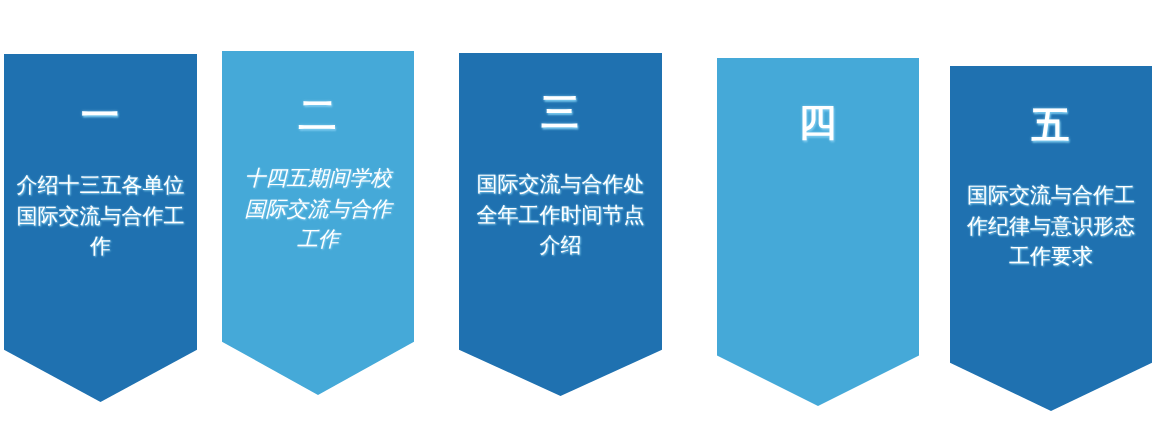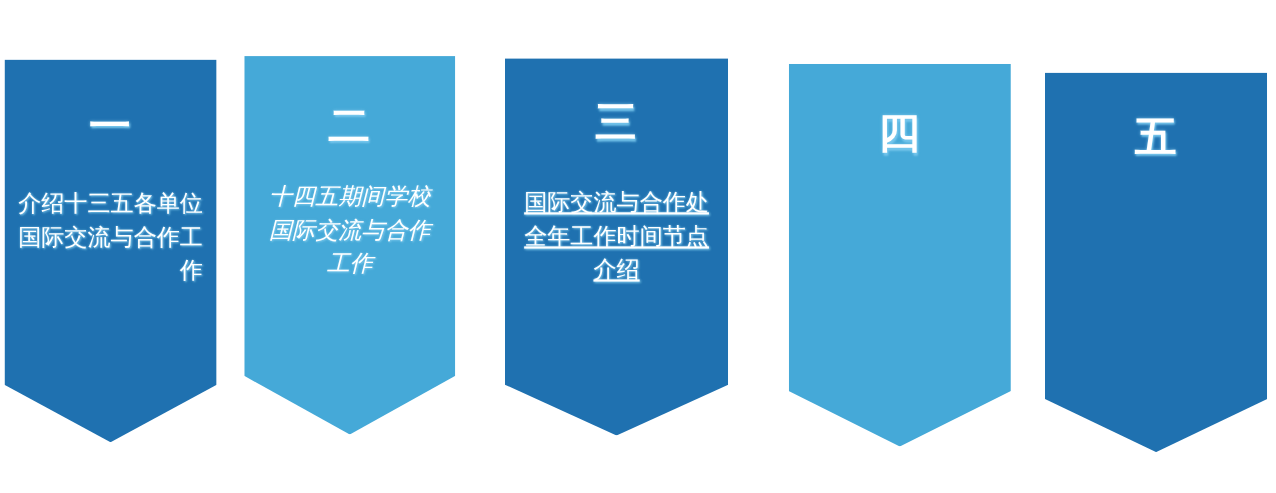--- a/index.html
+++ b/index.html
@@ -80,42 +80,42 @@
   #banner-1 .banner-text { padding-top: 34px; }
 
   #banner-2 { left: 222px; top: 51px; width: 192px; height: 344px; }
   #banner-2 .banner-shape { --shoulder: 84.5%; }
   #banner-2 .banner-content { padding-top: 45px; }
   #banner-2 .banner-text { padding-top: 27px; }
 
   #banner-3 { left: 459px; top: 53px; width: 203px; height: 343px; }
   #banner-3 .banner-shape { --shoulder: 86.5%; }
   #banner-3 .banner-content { padding-top: 40px; }
-  #banner-3 .banner-text { padding-top: 36px; text-decoration: underline; }
+  #banner-3 .banner-text { padding-top: 36px; }
 
   #banner-4 { left: 717px; top: 58px; width: 202px; height: 348px; }
   #banner-4 .banner-shape { --shoulder: 85.5%; }
   #banner-4 .banner-content { padding-top: 45px; }
   #banner-4 .banner-text { padding-top: 43px; }
 
   #banner-5 { left: 950px; top: 66px; width: 202px; height: 345px; }
   #banner-5 .banner-shape { --shoulder: 86%; }
   #banner-5 .banner-content { padding-top: 40px; }
   #banner-5 .banner-text { padding-top: 34px; }
 </style>
 </head>
 <body>
 
 <div id="stage">
 
   <div class="banner" id="banner-1">
     <div class="banner-shape" style="background: rgb(31, 113, 176);"></div>
     <div class="banner-content">
       <div class="banner-numeral">一</div>
-      <div class="banner-text" style="width: 168px; white-space: normal; text-align: right;">介绍十三五各单位国际交流与合作工作</div>
+      <div class="banner-text" style="width: 168px; white-space: normal;">介绍十三五各单位国际交流与合作工作</div>
     </div>
   </div>
 
   <div class="banner" id="banner-2">
     <div class="banner-shape" style="background: rgb(69, 169, 216);"></div>
     <div class="banner-content">
       <div class="banner-numeral">二</div>
       <div class="banner-text" style="width: 150px; white-space: normal; font-style: italic;">十四五期间学校国际交流与合作工作</div>
     </div>
   </div>
@@ -132,16 +132,17 @@
     <div class="banner-shape" style="background: rgb(69, 169, 216);"></div>
     <div class="banner-content">
       <div class="banner-numeral">四</div>
     </div>
   </div>
 
   <div class="banner" id="banner-5">
     <div class="banner-shape" style="background: rgb(31, 113, 176);"></div>
     <div class="banner-content">
       <div class="banner-numeral">五</div>
+      <div class="banner-text" style="width: 175px; white-space: normal;">国际交流与合作工作纪律与意识形态工作要求</div>
     </div>
   </div>
 
 </div>
 
 </body></html>

